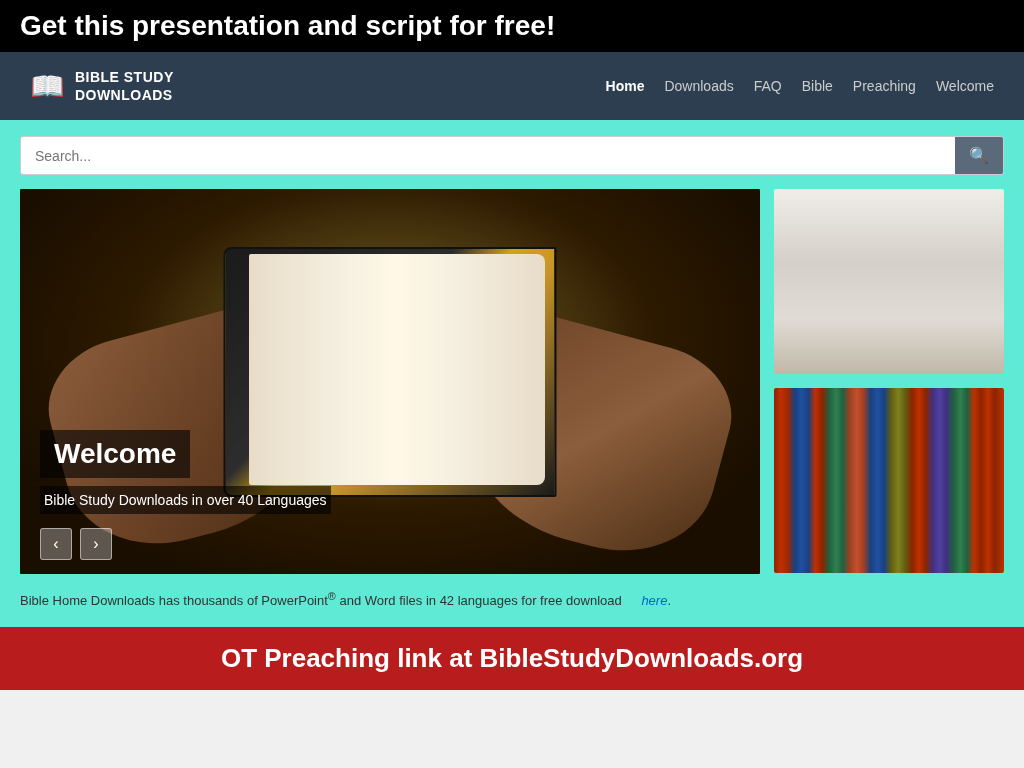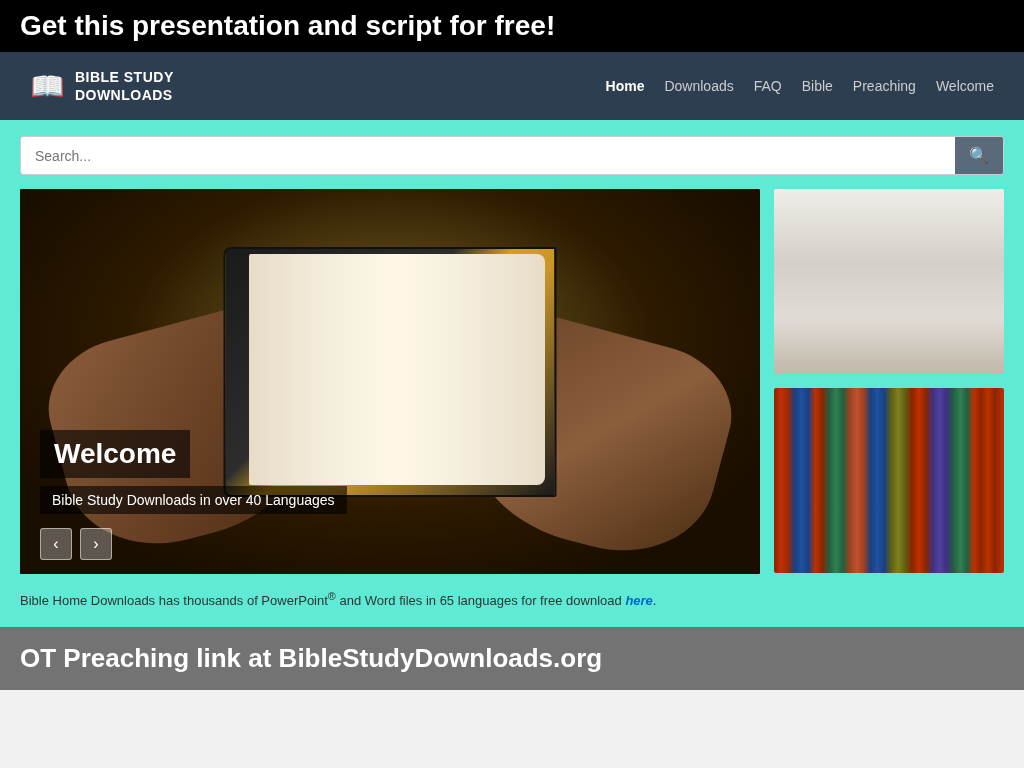--- a/index.html
+++ b/index.html
@@ -175,21 +175,21 @@
       font-size: 28px;
       font-weight: bold;
       padding: 8px 14px;
       display: inline-block;
       margin-bottom: 8px;
     }
     .slider-subtitle {
       background: rgba(0,0,0,0.6);
       color: #fff;
       font-size: 14px;
-      padding: 6px 12px;
+      padding: 6px 4px;
       display: inline-block;
     }
     .slider-controls {
       position: absolute;
       bottom: 14px;
       left: 20px;
       display: flex;
       gap: 8px;
     }
     .slider-btn {
@@ -253,27 +253,29 @@
     
     .desc-text {
       font-size: 13px;
       color: #333;
       line-height: 1.5;
     }
     .desc-text a {
       color: #0066cc;
       font-style: italic;
       text-decoration: none;
-      font-weight: bold;
+      font-weight: normal;
+      margin-left: 16px;
     }
 
     
     .bottom-banner {
-      background: #737373;
-      color: #fff;
+      background: #b91c1c;
+      color: #fff;
+      text-align: center;
       padding: 16px 20px;
       font-size: 26px;
       font-weight: 900;
     }
   </style>
 </head>
 <body>
 
 <div class="top-banner">
   <span>Get this presentation and script for free!</span>
@@ -336,19 +338,19 @@
       <div class="thumb thumb-1">
         <div class="thumb-laptop"></div>
       </div>
       <div class="thumb thumb-2">
         <div class="thumb-books"></div>
       </div>
     </div>
   </div>
 
   <p class="desc-text">
-    <span>Bible Home Downloads has thousands of PowerPoint</span><sup>®</sup><span> and Word files in 65 languages for free download </span><a href="#">here</a><span>.</span>
+    <span>Bible Home Downloads has thousands of PowerPoint</span><sup>®</sup><span> and Word files in 42 languages for free download </span><a href="#">here</a><span>.</span>
   </p>
 </div>
 
 <div class="bottom-banner">
   <span>OT Preaching link at BibleStudyDownloads.org</span>
 </div>
 
 </body></html>

